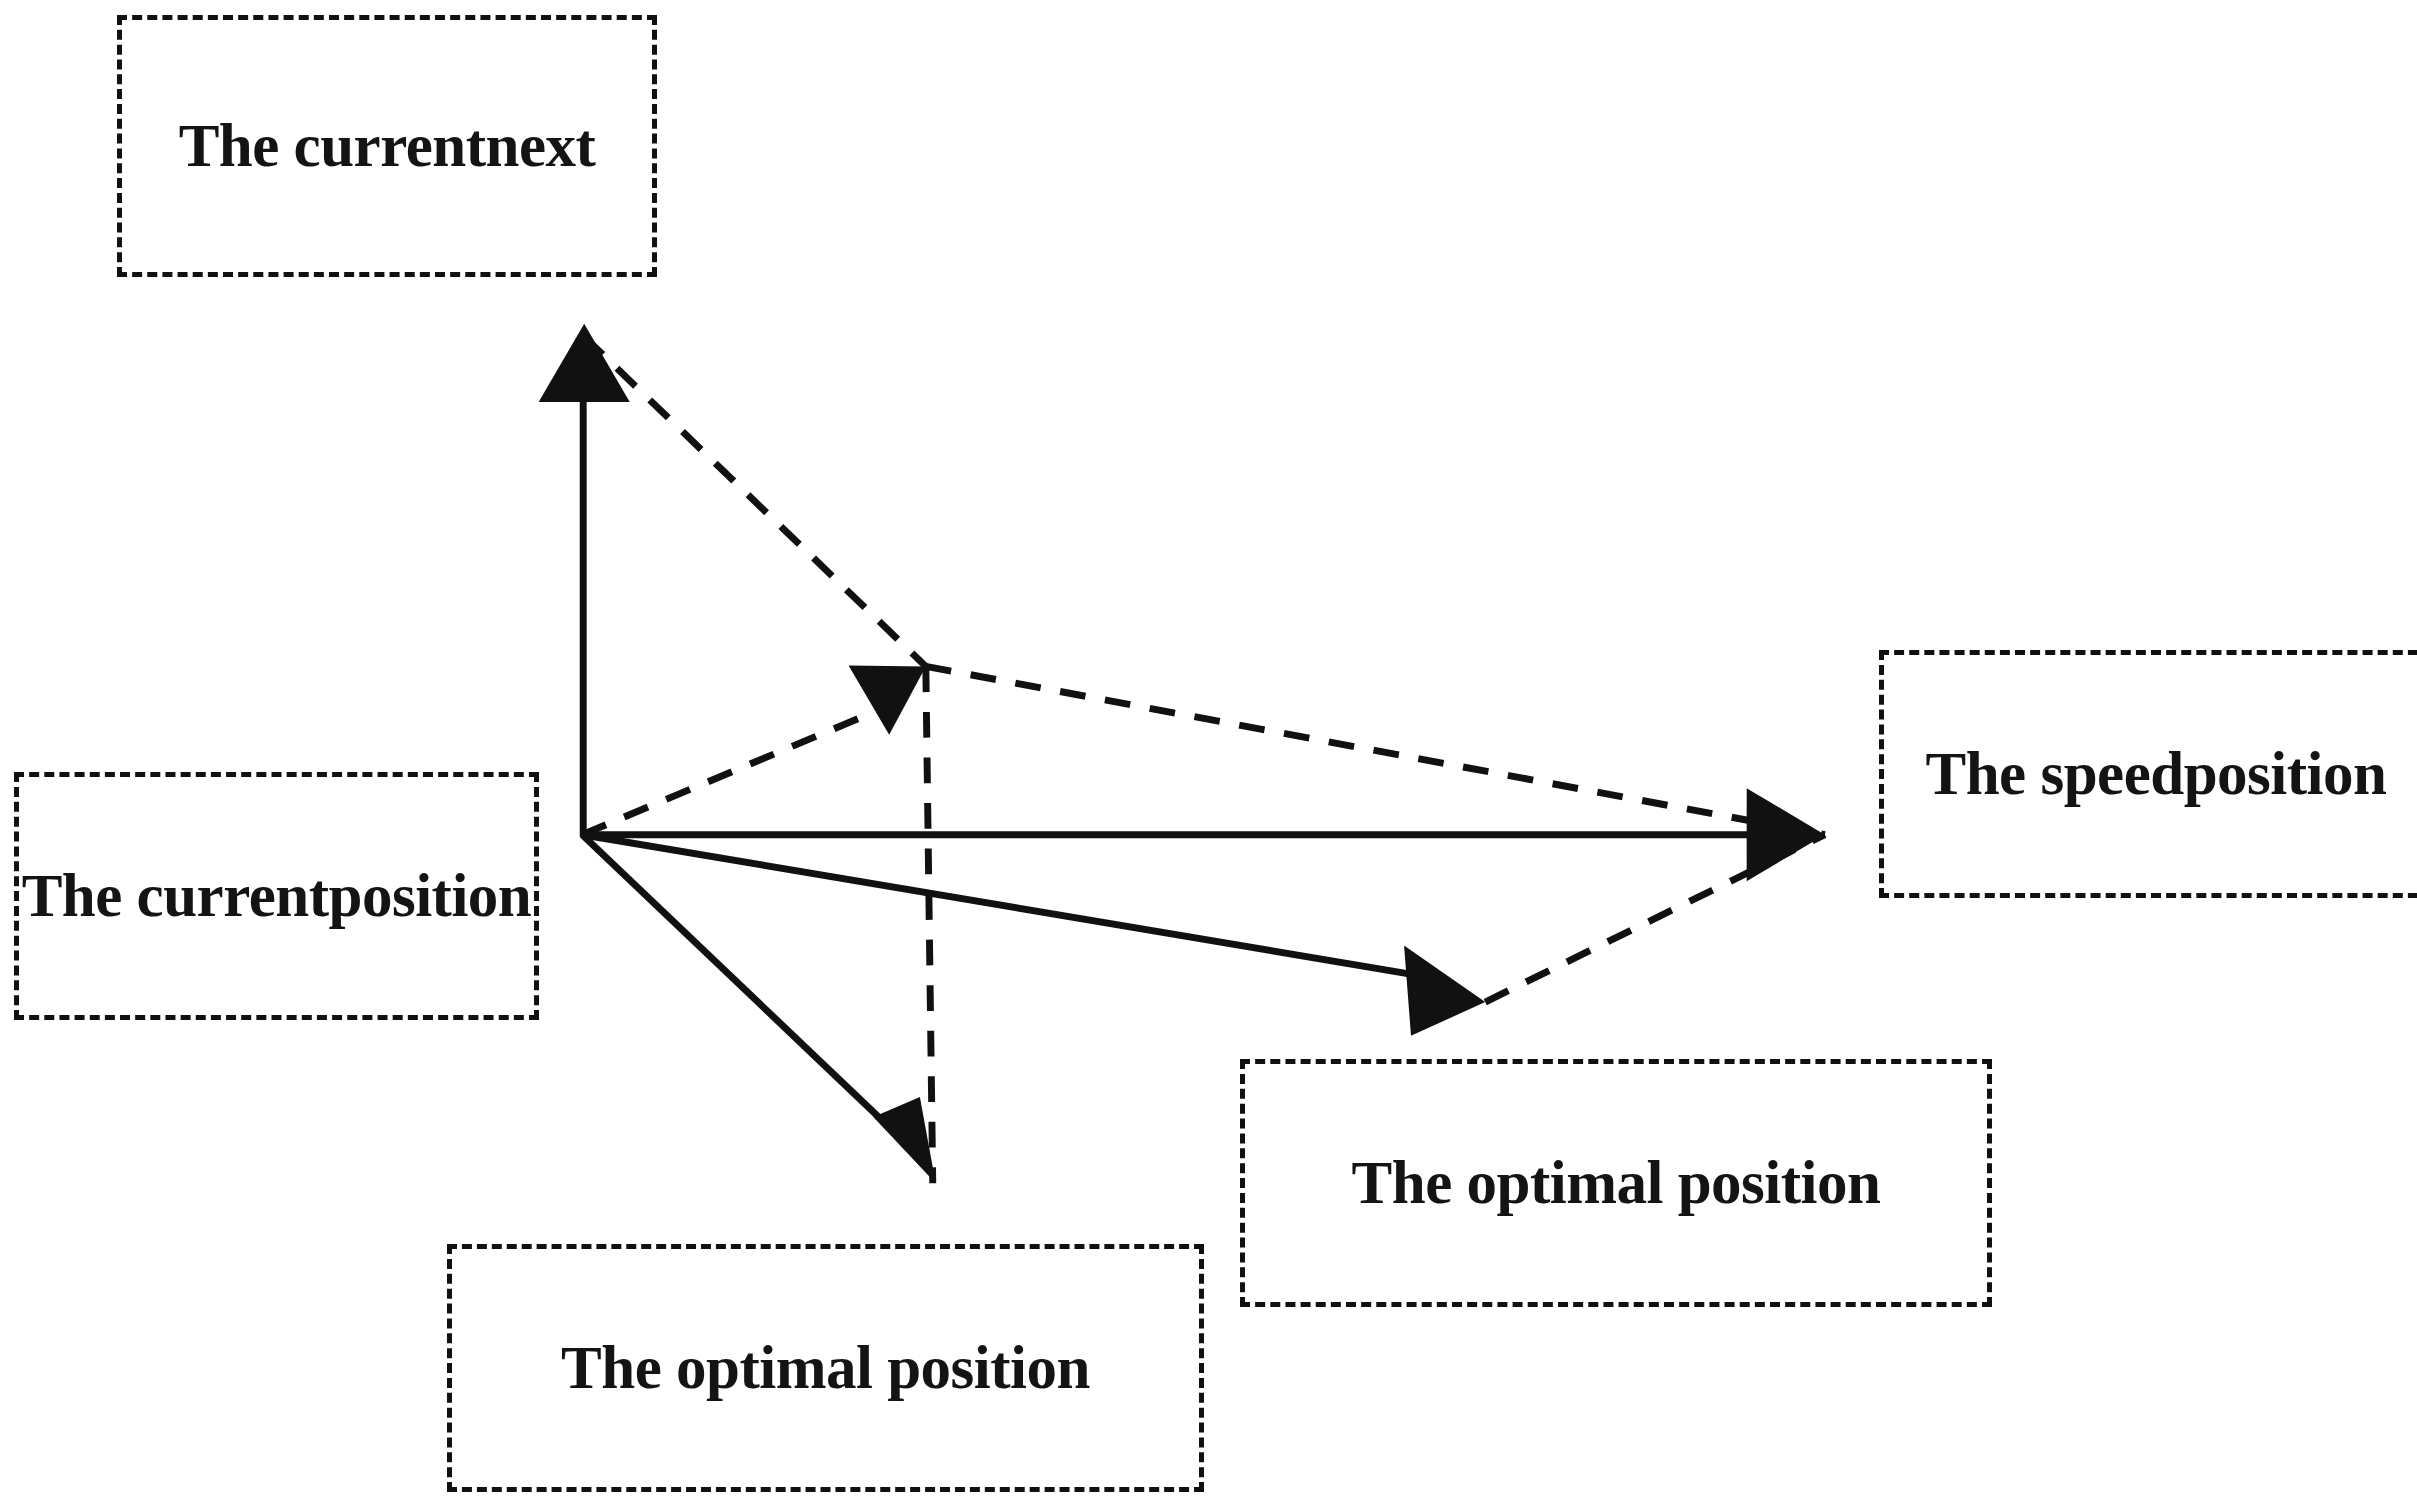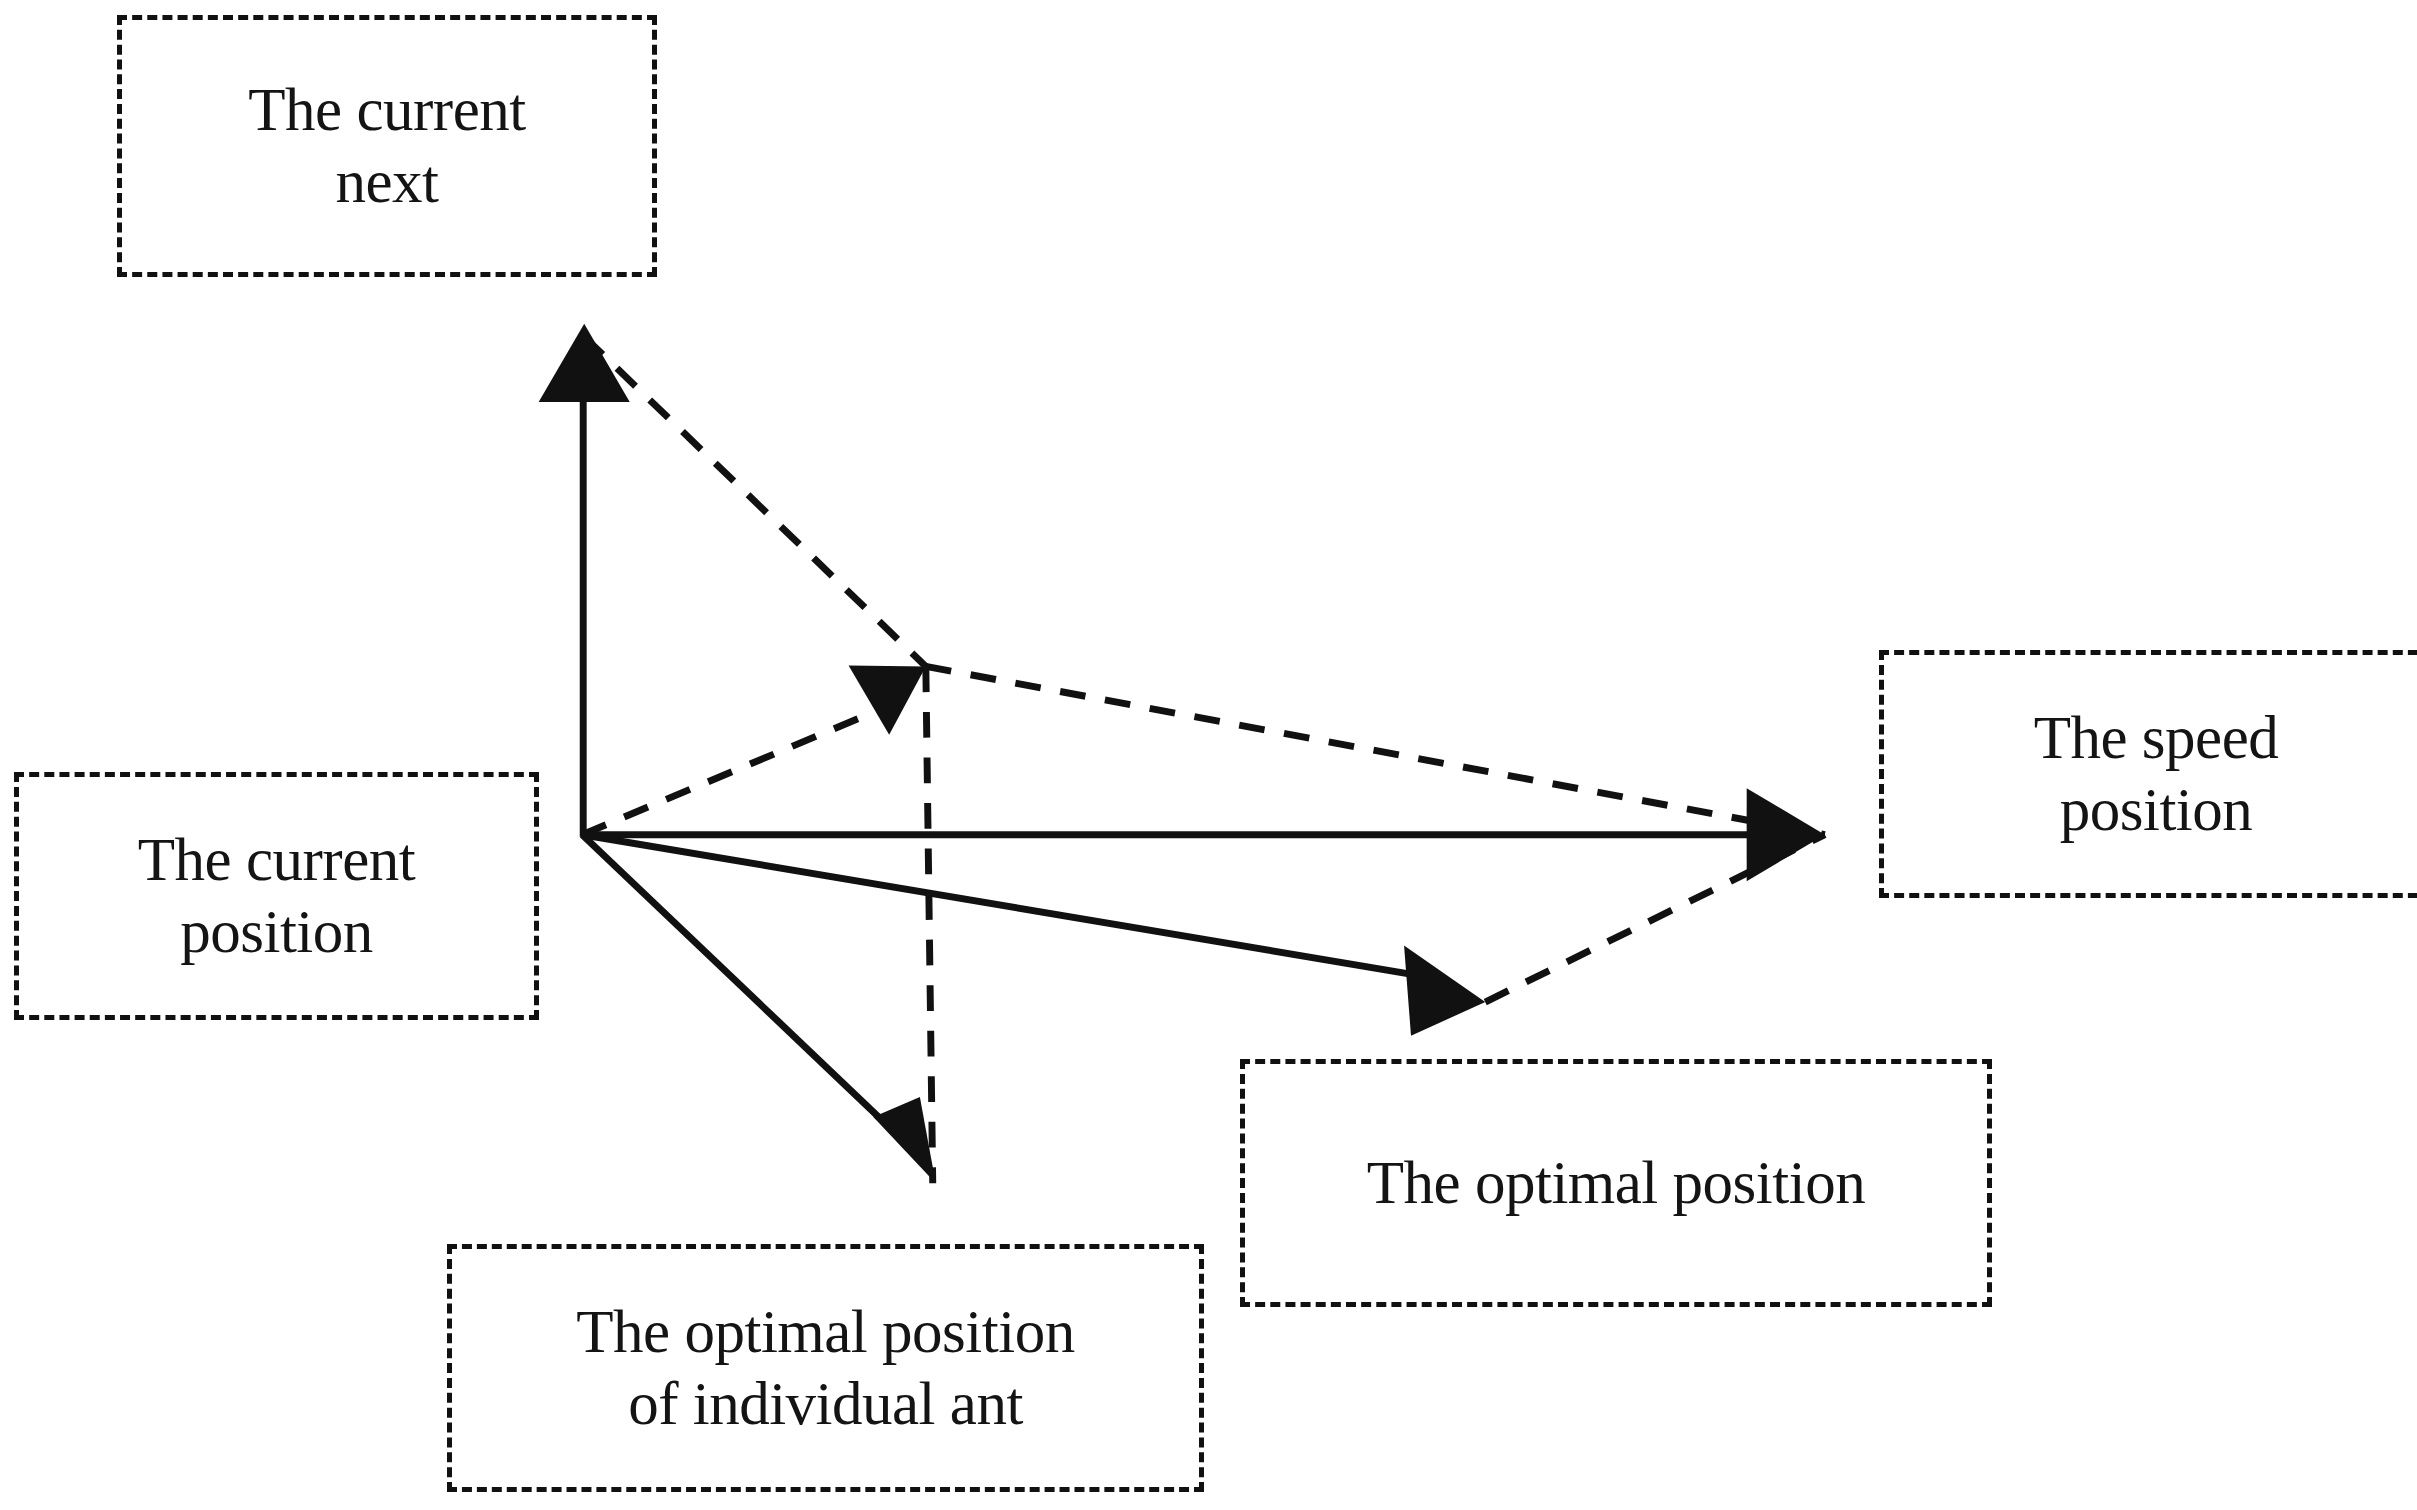--- a/index.html
+++ b/index.html
@@ -24,25 +24,25 @@
     top: 0;
     width: 2418px;
     height: 1511px;
   }
   .label-box {
     position: absolute;
     box-sizing: border-box;
     border: 5px dashed #111111;
     background: transparent;
     display: flex;
-    flex-direction: column;
+    flex-direction: row;
     align-items: center;
     justify-content: center;
     text-align: center;
-    font-weight: normal;
+    font-weight: bold;
     color: #141414;
     line-height: 1.18;
     letter-spacing: -0.5px;
   }
   .label-box .line {
     display: block;
     white-space: nowrap;
   }
 
   
@@ -93,21 +93,20 @@
     <span class="line">position</span>
   </div>
 
   <div class="label-box" id="box-next-position">
     <span class="line">The speed</span>
     <span class="line">position</span>
   </div>
 
   <div class="label-box" id="box-individual-ant">
     <span class="line">The optimal position</span>
-    <span class="line">of individual ant</span>
   </div>
 
   <div class="label-box" id="box-ant-colony">
     <span class="line">The optimal position</span>
   </div>
 
 </div>
 
 
 </body></html>

